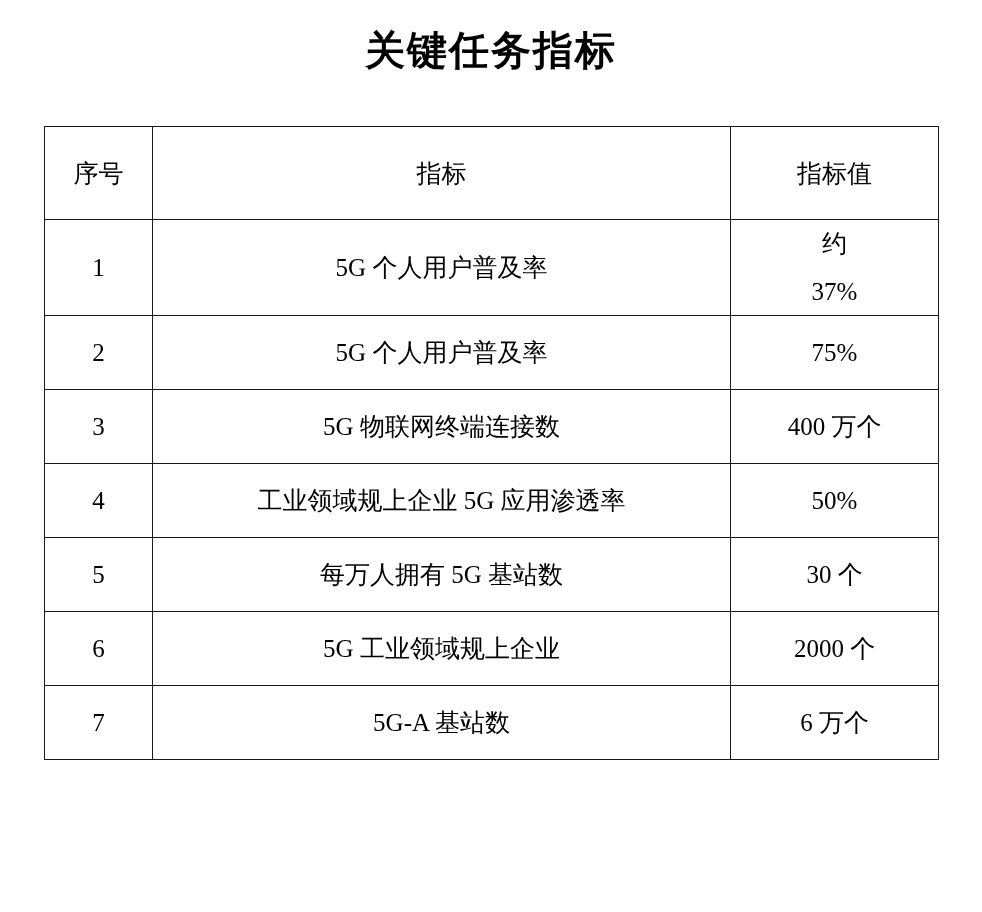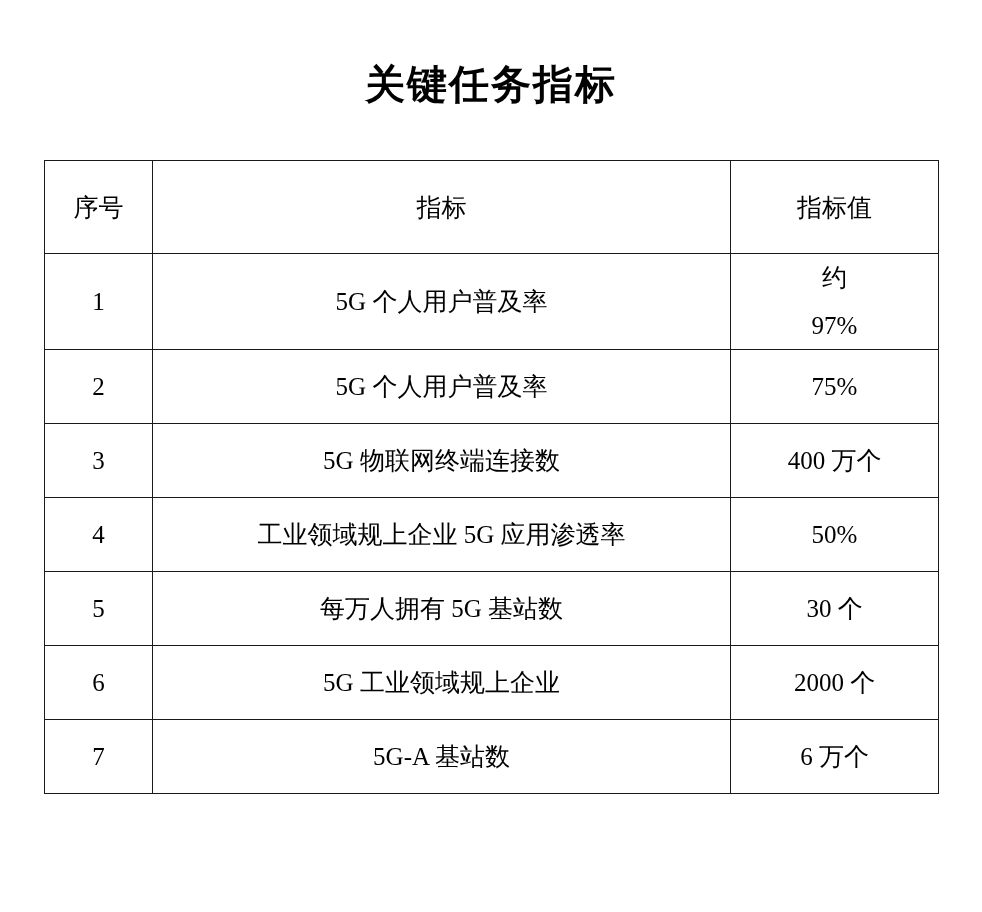--- a/index.html
+++ b/index.html
@@ -21,21 +21,21 @@
     box-sizing: border-box;
   }
   .doc-title {
     text-align: center;
     font-family: "Liberation Sans", "DejaVu Sans", sans-serif;
     font-size: 40px;
     font-weight: 700;
     letter-spacing: 2px;
     color: #000;
     margin: 0;
-    padding-top: 60px;
+    padding-top: 26px;
     line-height: 1.2;
   }
   .table-wrap {
     margin: 8px auto;
     padding-top: 44px;
     width: 894px;
   }
   table.metrics {
     border-collapse: collapse;
     width: 894px;
@@ -96,21 +96,21 @@
         </tr>
       </thead>
       <tbody>
 
         <tr class="tall">
           <td>1</td>
           <td>5G 个人用户普及率</td>
           <td>
             <div class="val-stack">
               <span>约</span>
-              <span>97%</span>
+              <span>37%</span>
             </div>
           </td>
         </tr>
 
         <tr>
           <td>2</td>
           <td>5G 个人用户普及率</td>
           <td>75%</td>
         </tr>
 

